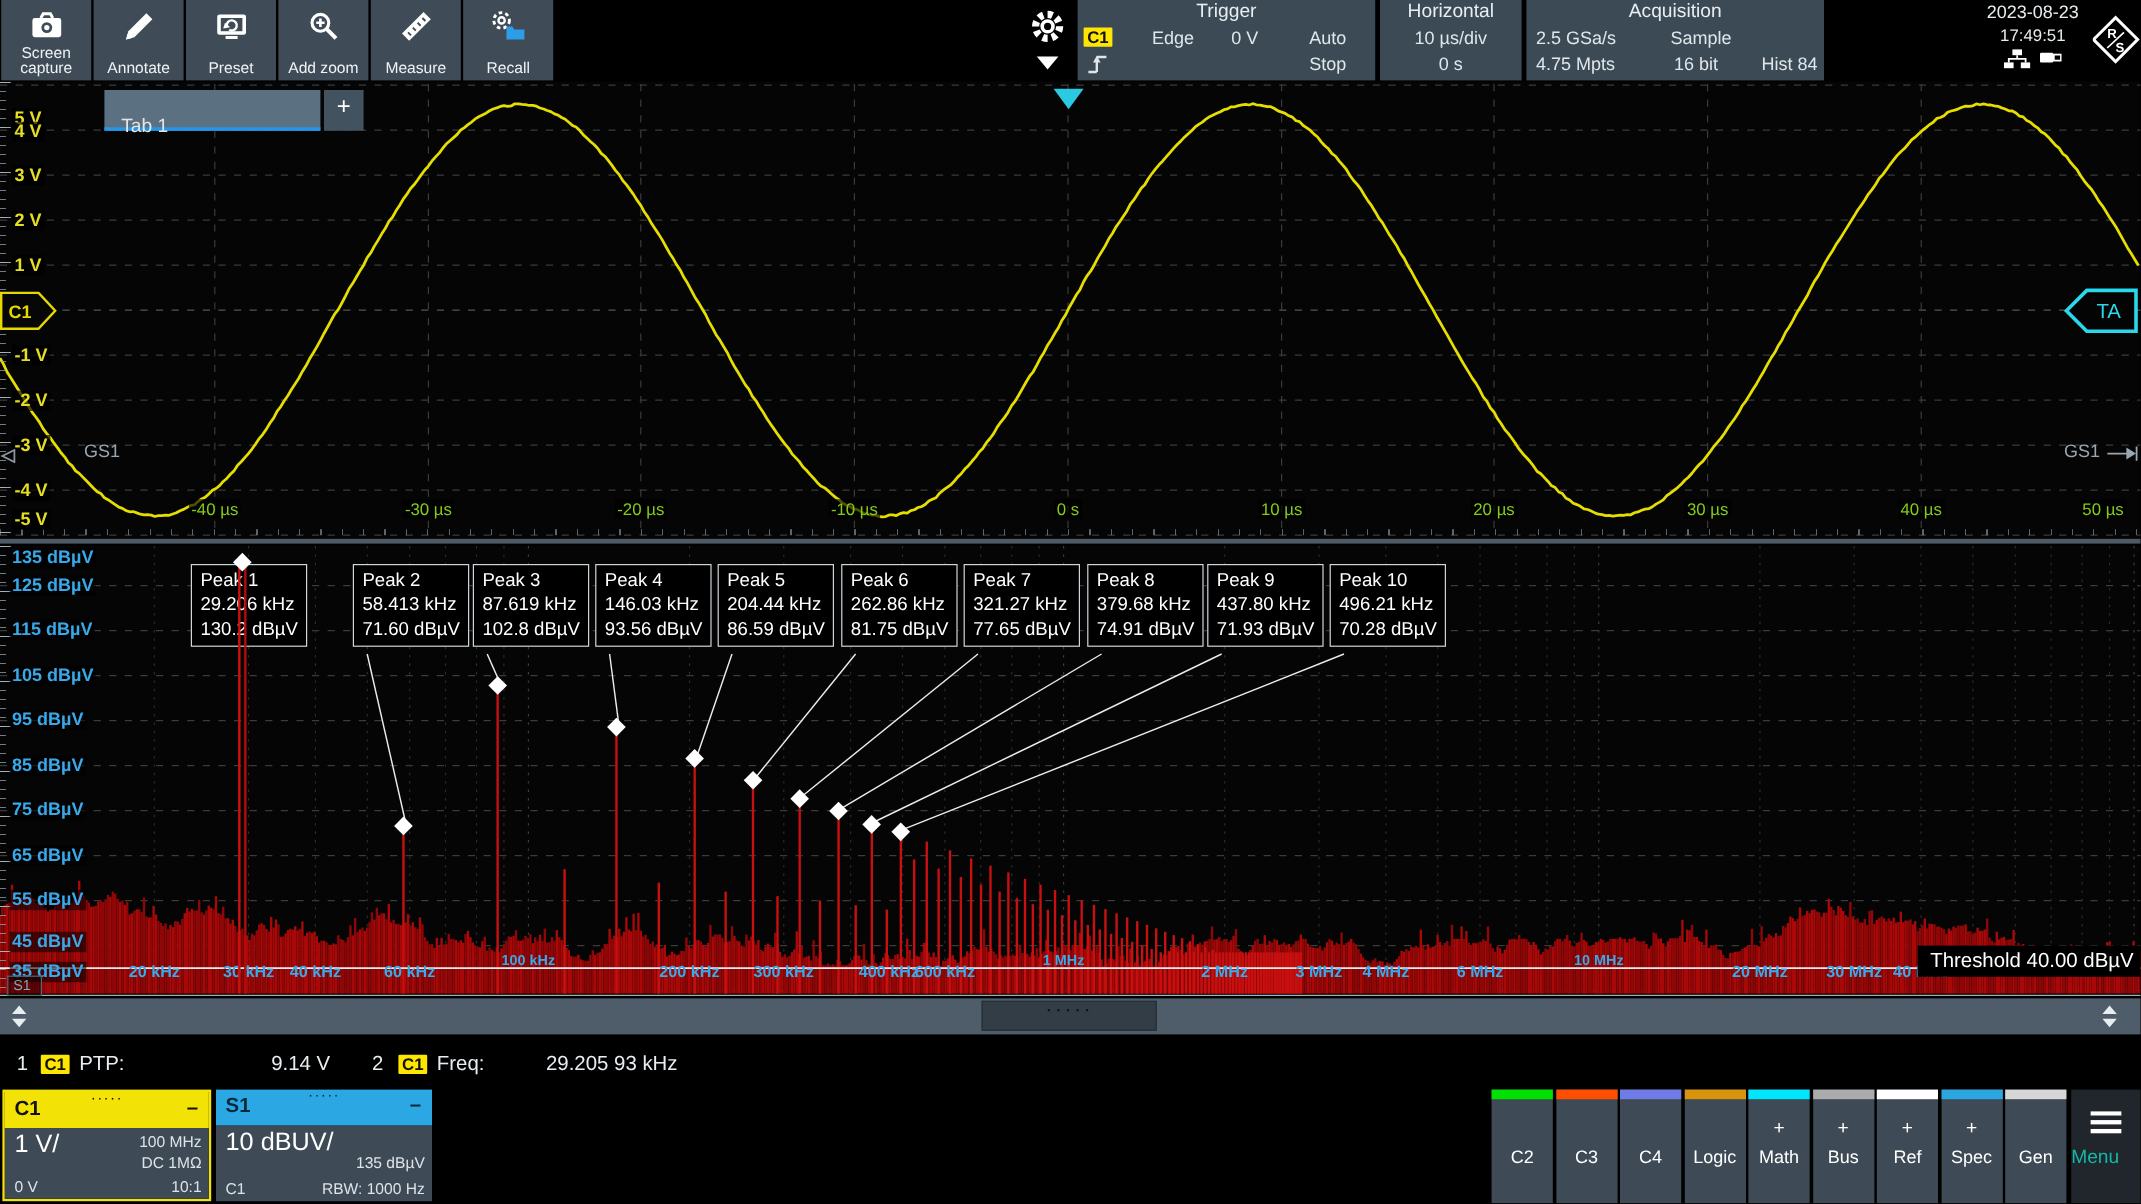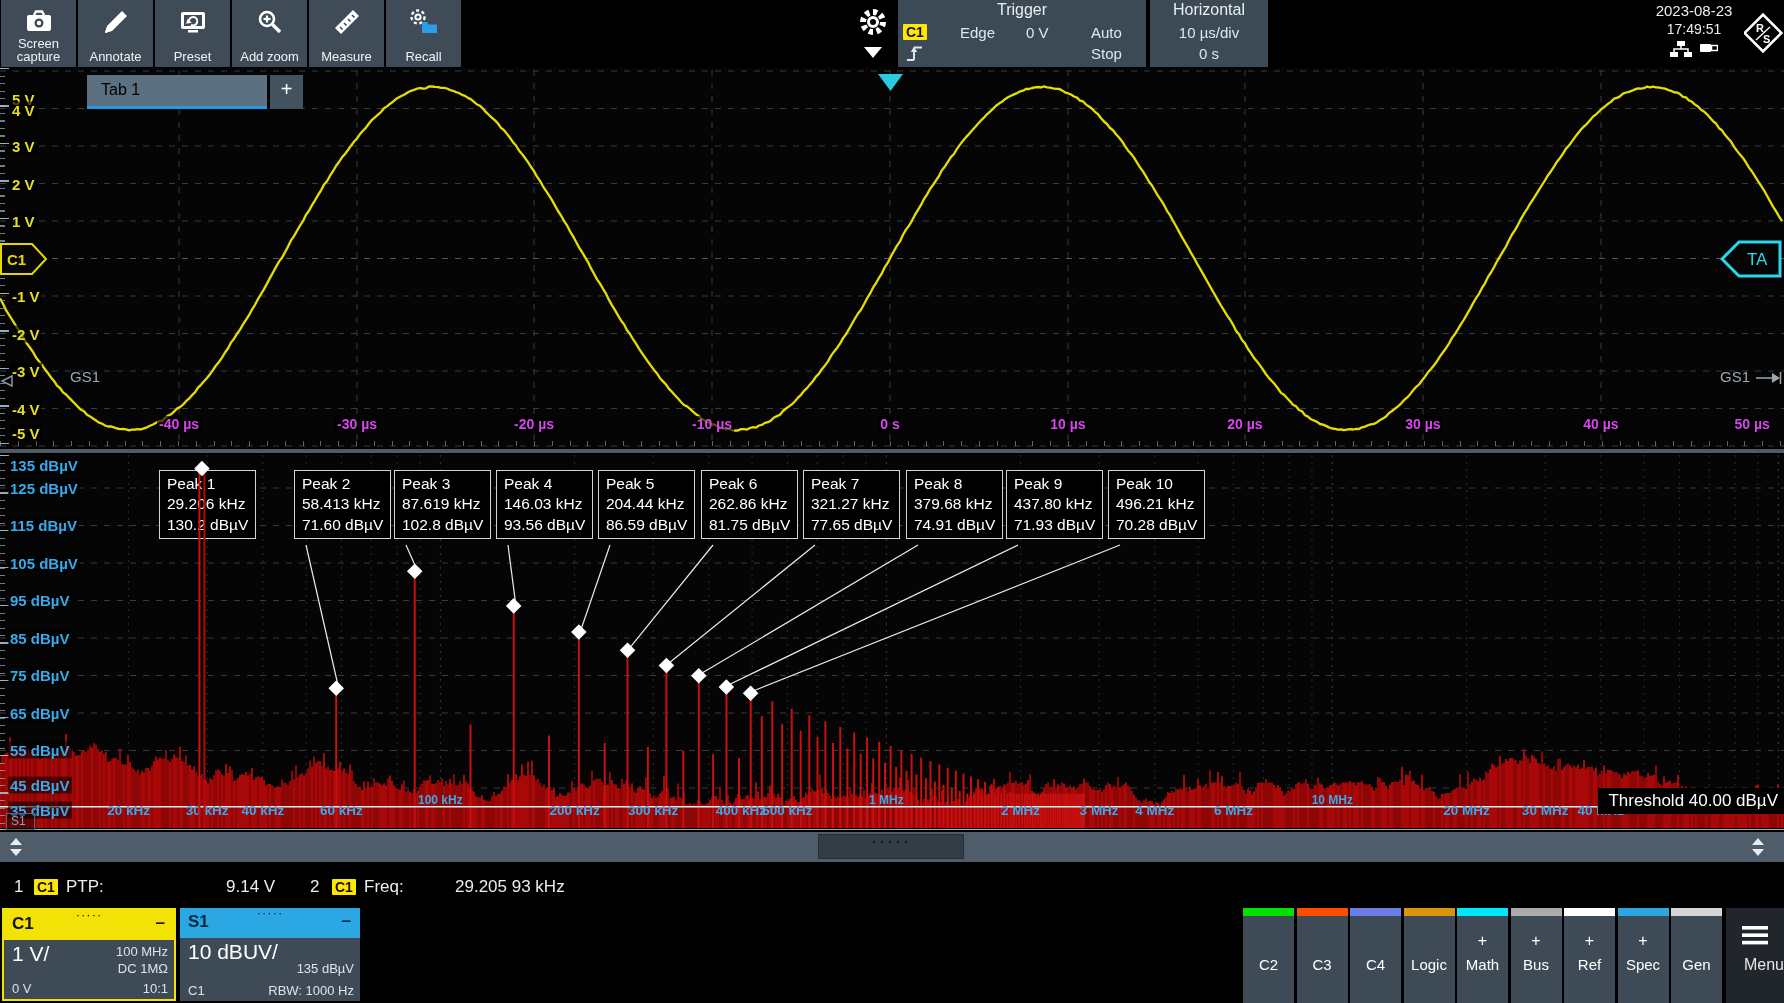--- a/index.html
+++ b/index.html
@@ -19,26 +19,26 @@
   .badge{background:#ffe600;color:#111;font-weight:bold;font-size:14px;padding:0 3px;border-radius:1px;}
   #clock{position:absolute;left:1644px;top:0;width:100px;height:67px;background:#000;text-align:center;}
   #clock .d{font-size:15px;margin-top:2px;} #clock .t{font-size:14px;margin-top:2px;}
   #clock .icons{display:flex;justify-content:center;gap:8px;margin-top:4px;}
   
   #wave-plot{position:absolute;left:0;top:68px;width:1784px;height:380px;background:#050505;}
   #spec-plot{position:absolute;left:0;top:455px;width:1784px;height:375px;background:#050505;border-bottom:1px solid #9fb0ba;box-sizing:border-box;}
   #plot-divider{position:absolute;left:0;top:449px;width:1784px;height:4px;background:#4c5b66;}
   svg.layer{position:absolute;left:0;top:0;}
   .v-label{position:absolute;left:10px;transform:translateY(-50%);color:#e6de22;font-size:15px;font-weight:bold;white-space:nowrap;background:rgba(0,0,0,.65);padding:0 2px;}
-  .t-label{position:absolute;transform:translate(-50%,0);color:#d946ef;font-size:14px;font-weight:bold;white-space:nowrap;background:rgba(0,0,0,.65);padding:0 2px;}
+  .t-label{position:absolute;transform:translate(-50%,0);color:#84cc16;font-size:14px;font-weight:normal;white-space:nowrap;background:rgba(0,0,0,.65);padding:0 2px;}
   .db-label{position:absolute;left:8px;transform:translateY(-50%);color:#38a9ea;font-size:15px;font-weight:bold;white-space:nowrap;background:rgba(0,0,0,.55);padding:0 2px;}
   .f-label{position:absolute;transform:translate(-50%,-50%);color:#38a9ea;font-size:13.5px;font-weight:bold;white-space:nowrap;}
   .f-label.major{font-size:12px;}
   #tabstrip{position:absolute;left:87px;top:7px;height:34px;display:flex;}
-  #tab1{width:180px;background:#5b7080;border-bottom:3px solid #2596e8;box-sizing:border-box;color:#000000;font-size:16px;padding:6px 0 0 14px;cursor:pointer;}
+  #tab1{width:180px;background:#5b7080;border-bottom:3px solid #2596e8;box-sizing:border-box;color:#e5e5e5;font-size:16px;padding:22px 0 0 14px;cursor:pointer;}
   #tab-add{width:33px;margin-left:3px;background:#42525e;color:#fff;font-size:20px;text-align:center;padding-top:3px;cursor:pointer;}
   .peak-box{position:absolute;background:#000;border:1px solid #cfd6da;color:#fff;font-size:15.5px;line-height:1.32;padding:3px 7px;white-space:nowrap;}
   #threshold-label{position:absolute;right:0;top:333px;background:#000;color:#fff;font-size:17px;padding:3px 6px 3px 10px;}
   #s1-corner{position:absolute;left:6px;top:358px;color:#7fa8bd;font-size:12px;border:1px solid #4c6a7a;border-bottom:none;padding:0 8px 2px 4px;background:rgba(0,0,0,.4);}
   .ruler-v{position:absolute;left:0;width:5px;background:repeating-linear-gradient(to bottom,rgba(150,165,175,.75) 0 1px,transparent 1px 7.5px);}
   .ruler-v2{position:absolute;left:0;width:9px;background:repeating-linear-gradient(to bottom,rgba(170,185,195,.9) 0 1px,transparent 1px 37.5px);}
   .ruler-h{position:absolute;left:0;width:1784px;height:5px;background:repeating-linear-gradient(to right,rgba(150,165,175,.6) 0 1px,transparent 1px 17.8px);}
   
   #scrollstrip{position:absolute;left:0;top:832px;width:1784px;height:30px;background:#4e5d69;}
   #scroll-handle{position:absolute;left:818px;top:2px;width:146px;height:25px;background:#323d46;border:1px solid #242e36;box-sizing:border-box;color:#0d1216;text-align:center;font-size:18px;letter-spacing:2px;line-height:12px;cursor:grab;}
@@ -55,21 +55,21 @@
   .sig-head .dots{position:absolute;left:0;right:0;top:-3px;text-align:center;font-size:13px;letter-spacing:1px;font-weight:normal;}
   .sig-head .min{position:absolute;right:9px;top:3px;cursor:pointer;}
   .sig-body{position:relative;height:63px;background:#3e4b56;color:#fff;}
   .sb-big{position:absolute;left:8px;top:2px;font-size:21px;}
   .sb-sm{position:absolute;font-size:13px;color:#dde3e8;}
   .ch-btn{position:absolute;top:908px;width:51px;height:95px;background:#3e4b56;cursor:pointer;}
   .ch-btn .bar{position:absolute;top:0;left:0;width:100%;height:8px;}
   .ch-btn .plus{position:absolute;top:24px;width:100%;text-align:center;font-size:16px;color:#fff;}
   .ch-btn .cl{position:absolute;top:48px;width:100%;text-align:center;font-size:15px;color:#fff;}
   #menu-btn{position:absolute;left:1726px;top:908px;width:58px;height:95px;background:#20262c;cursor:pointer;}
-  #menu-btn .cl{position:absolute;top:48px;width:100%;text-align:right;font-size:16px;color:#e5e5e5;}
+  #menu-btn .cl{position:absolute;top:48px;width:100%;text-align:left;font-size:16px;color:#14b8a6;}
   #menu-btn .hb{position:absolute;top:18px;width:100%;display:flex;justify-content:center;}
 </style>
 </head>
 <body>
 
 <div id="app">
 
   <div id="toolbar">
       <div class="tb-btn" style="left: 1px;">
         <span class="ico">
@@ -159,20 +159,28 @@
     </span>
     <span class="pv" style="left:193px;top:45px;">Stop</span>
   </div>
 
   <div class="panel" id="horizontal-panel" style="left:1150px;width:118px;">
     <div class="panel-title">Horizontal</div>
     <span class="pv" style="left:0;top:24px;width:100%;text-align:center;">10 µs/div</span>
     <span class="pv" style="left:0;top:45px;width:100%;text-align:center;">0 s</span>
   </div>
 
+  <div class="panel" id="acquisition-panel" style="left:1272px;width:248px;">
+    <div class="panel-title">Acquisition</div>
+    <span class="pv" style="left:8px;top:24px;">2.5 GSa/s</span>
+    <span class="pv" style="left:120px;top:24px;">Sample</span>
+    <span class="pv" style="left:8px;top:45px;">4.75 Mpts</span>
+    <span class="pv" style="left:123px;top:45px;">16 bit</span>
+    <span class="pv" style="left:196px;top:45px;">Hist 84</span>
+  </div>
 
 
   <div id="clock">
     <div class="d">2023-08-23</div>
     <div class="t">17:49:51</div>
     <div class="icons">
       <span><svg width="22" height="16" viewBox="0 0 22 16">
             <rect x="7" y="0" width="8" height="5" fill="#fff"></rect>
             <rect x="0" y="11" width="8" height="5" fill="#fff"></rect>
             <rect x="14" y="11" width="8" height="5" fill="#fff"></rect>

